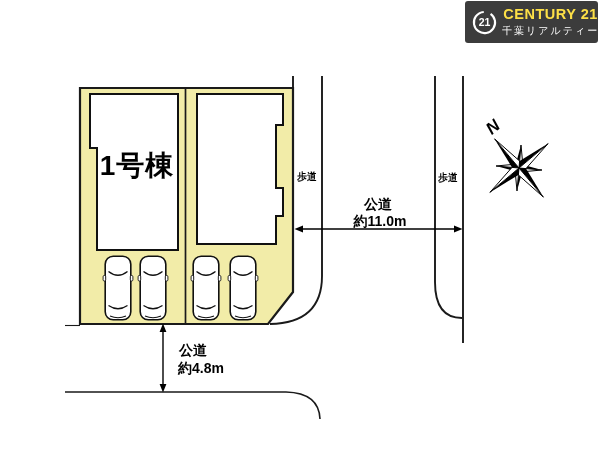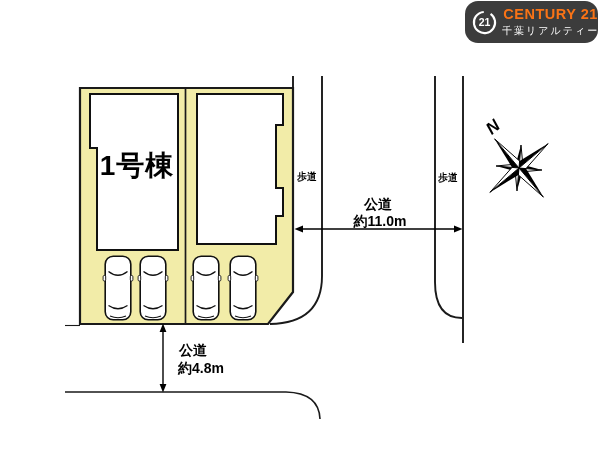--- a/index.html
+++ b/index.html
@@ -12,25 +12,25 @@
     position:absolute;transform:translate(-50%,-50%);
     font-weight:bold;color:#000;white-space:nowrap;line-height:1;
   }
   .lbl-building{font-size:28px;letter-spacing:1px;}
   .lbl-road-name{font-size:14px;text-align:right;}
   .lbl-road-width{font-size:14px;}
   .lbl-sidewalk{font-size:10.5px;letter-spacing:0;transform:translate(-50%,-50%) scaleX(.92);}
   .lbl-north{font-size:17px;font-style:italic;transform:translate(-50%,-50%) rotate(-40deg);}
   .logo{
     position:absolute;left:465px;top:1px;width:133px;height:42px;
-    border-radius:13px;display:flex;align-items:center;box-sizing:border-box;padding:0 6px;text-align:right;
+    border-radius:3px;display:flex;align-items:center;box-sizing:border-box;padding:0 6px;text-align:right;
   }
   .logo-mark{flex:0 0 auto;margin-right:4px;}
   .logo-col{flex:1 1 auto;display:flex;flex-direction:column;align-items:center;}
-  .logo-brand{color:#f97316;font-weight:bold;font-size:14.5px;letter-spacing:.5px;white-space:nowrap;}
+  .logo-brand{color:#fde047;font-weight:bold;font-size:14.5px;letter-spacing:.5px;white-space:nowrap;}
   .logo-sub{color:#fff;font-size:10px;letter-spacing:2px;margin-top:2px;white-space:nowrap;}
 </style>
 </head>
 <body>
 
 <div class="stage">
 
   <svg class="plan-svg" width="600" height="464" viewBox="0 0 600 464">
     <defs>
       <g id="car-proto">

